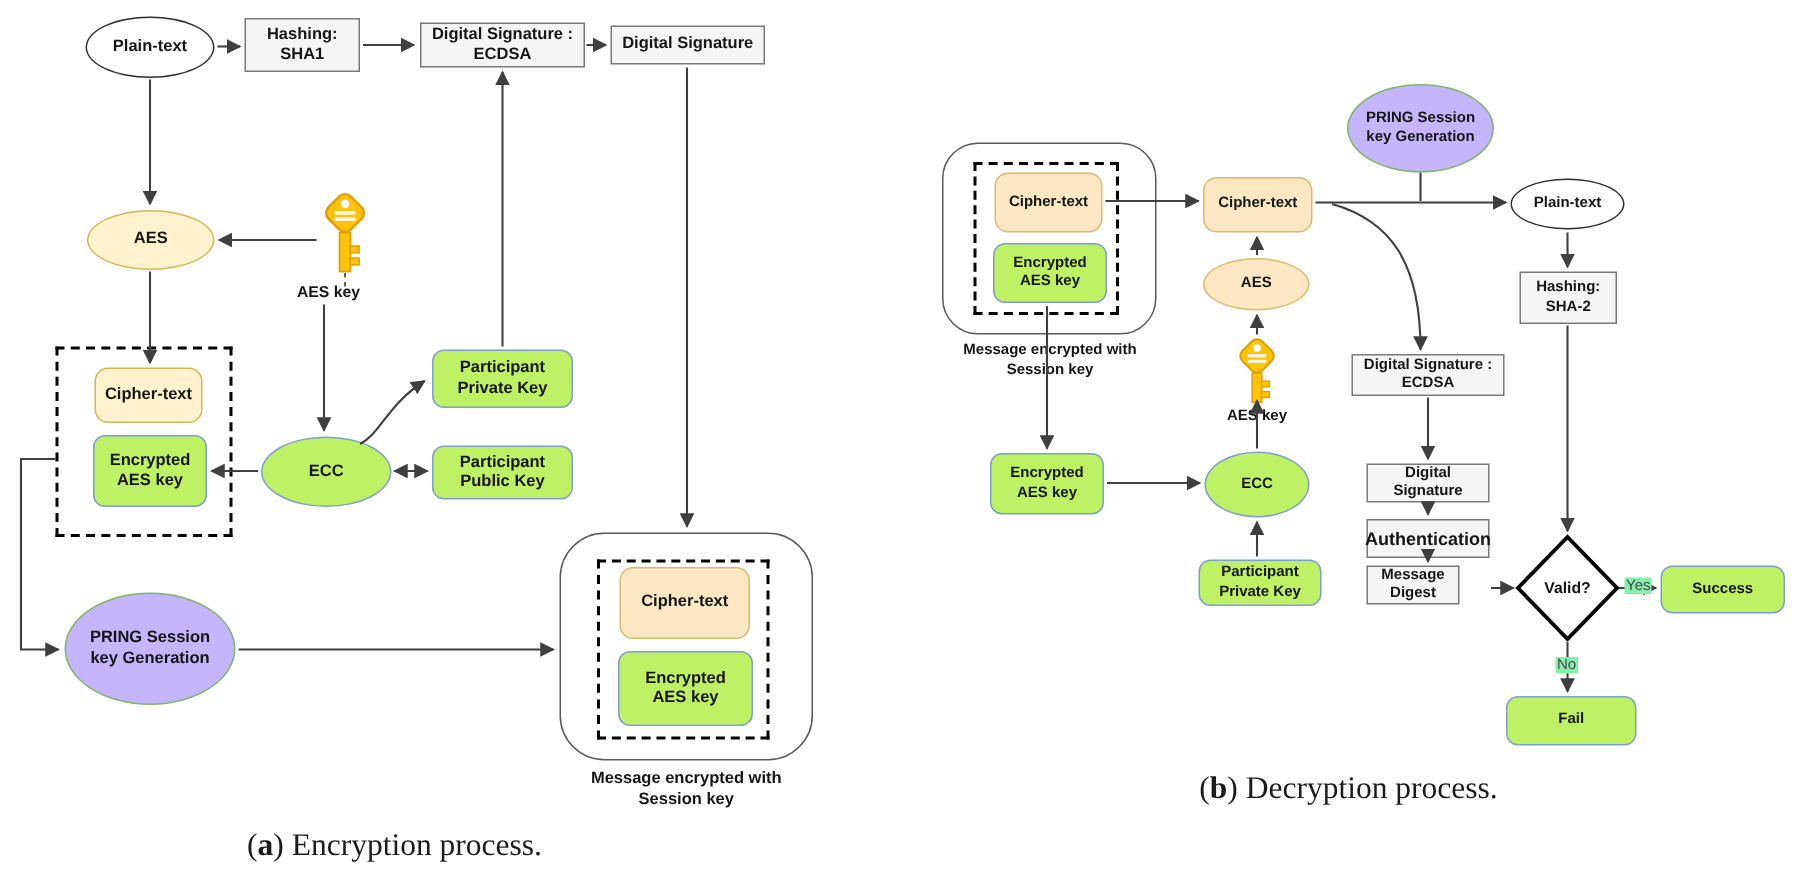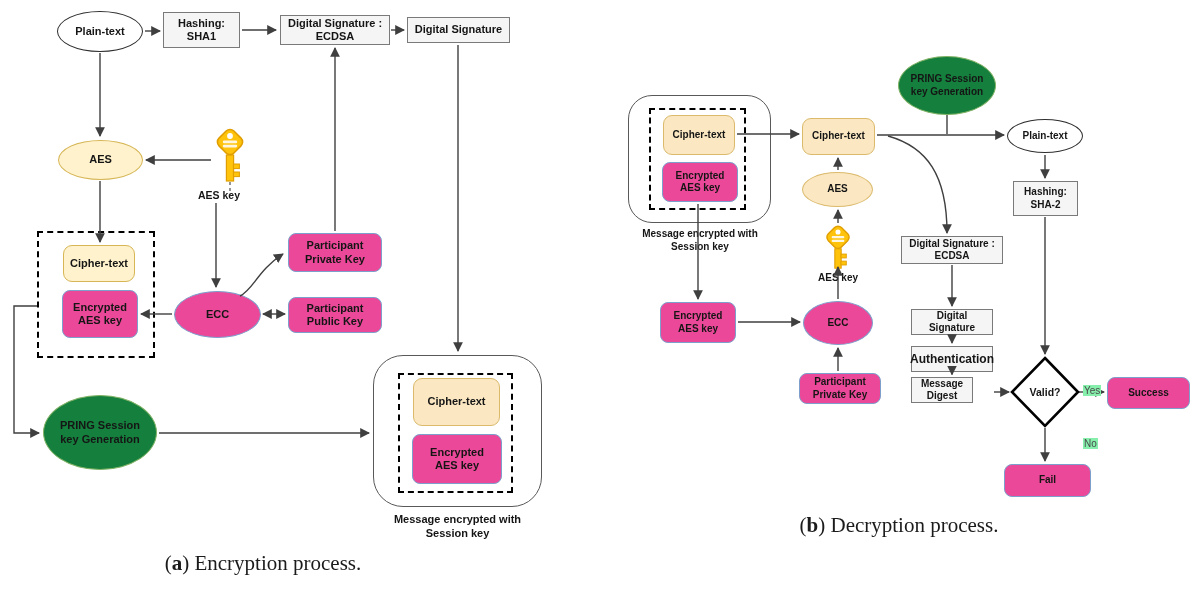--- a/index.html
+++ b/index.html
@@ -6,24 +6,24 @@
   .diagram{position:relative;width:1200px;height:591px;background:#ffffff;overflow:hidden;
            font-family:"Liberation Sans",sans-serif;}
   .node{position:absolute;box-sizing:border-box;display:flex;align-items:center;justify-content:center;
         text-align:center;font-weight:700;color:#151515;white-space:pre-line;line-height:1.22;z-index:2;}
   .f11{font-size:11px}
   .f10{font-size:10px}
   .f95{font-size:12px}
   .gray{background:#F5F5F5;border:1px solid #7a7a7a;}
   .yellow{background:#FFF2CC;border:1.3px solid #D6B656;border-radius:9px;}
   .cream{background:#FBE8C2;border:1.3px solid #DBBA6C;border-radius:9px;}
-  .blue{background:#ec4899;border:1.3px solid #7C9FCB;border-radius:8px;}
+  .blue{background:#bef264;border:1.3px solid #7C9FCB;border-radius:8px;}
   .ellipse{border-radius:50% !important;}
   .white-ellipse{background:#fff;border:1.6px solid #2e2e2e;border-radius:50%;}
-  .green{background:#15803d;border:1.3px solid #82B366;border-radius:50%;}
+  .green{background:#c4b5fd;border:1.3px solid #82B366;border-radius:50%;}
   .dashed-box{position:absolute;border:2.6px dashed #000;box-sizing:border-box;z-index:1;background:transparent;}
   .container-box{position:absolute;border:1.5px solid #595959;box-sizing:border-box;background:#fff;z-index:0;}
   .float-label{position:absolute;font-weight:700;color:#151515;text-align:center;white-space:pre-line;z-index:2;line-height:1.25;}
   .wires{position:absolute;left:0;top:0;z-index:4;pointer-events:none;}
   .edge-label{position:absolute;font-size:10px;font-weight:400;color:#4a4a4a;background:#86efac;padding:0 1px;z-index:5;}
   .valid-label{position:absolute;display:flex;align-items:center;justify-content:center;font-weight:700;
                font-size:10.5px;color:#151515;z-index:5;}
   .key{position:absolute;z-index:2;}
   .caption{position:absolute;font-family:"Liberation Serif","DejaVu Serif",serif;font-size:21px;color:#1b1b1b;
            text-align:center;z-index:2;}
@@ -117,21 +117,21 @@
   <div class="node blue f10" style="left:660px;top:302px;width:76px;height:41px;">Encrypted
 AES key</div>
   <div class="node blue ellipse f10" style="left:803px;top:301px;width:70px;height:44px;">ECC</div>
   <div class="node blue f10" style="left:799px;top:373px;width:82px;height:31px;">Participant
 Private Key</div>
 
   <div class="valid-label" style="left:1013px;top:358px;width:64px;height:68px;">Valid?</div>
   <div class="node blue f10" style="left:1107px;top:377px;width:83px;height:32px;">Success</div>
   <div class="node blue f10" style="left:1004px;top:464px;width:87px;height:33px;">Fail</div>
   <div class="edge-label" style="left:1083px;top:385px;">Yes</div>
-  <div class="edge-label" style="left:1037px;top:438px;margin-left:46px;">No</div>
+  <div class="edge-label" style="left:1037px;top:438px;">No</div>
 
   <div class="caption" style="left:754px;top:513px;width:290px;">
     <span>(</span><span class="cap-b">b</span><span>)</span><span> Decryption process.</span>
   </div>
 
   <svg class="wires" width="1200" height="591" viewBox="0 0 1200 591">
     <defs>
       <marker id="arr" viewBox="0 0 10 10" refX="9" refY="5" markerWidth="7" markerHeight="7" orient="auto-start-reverse">
         <path d="M0,0 L10,5 L0,10 z" fill="#3f3f3f"></path>
       </marker>

